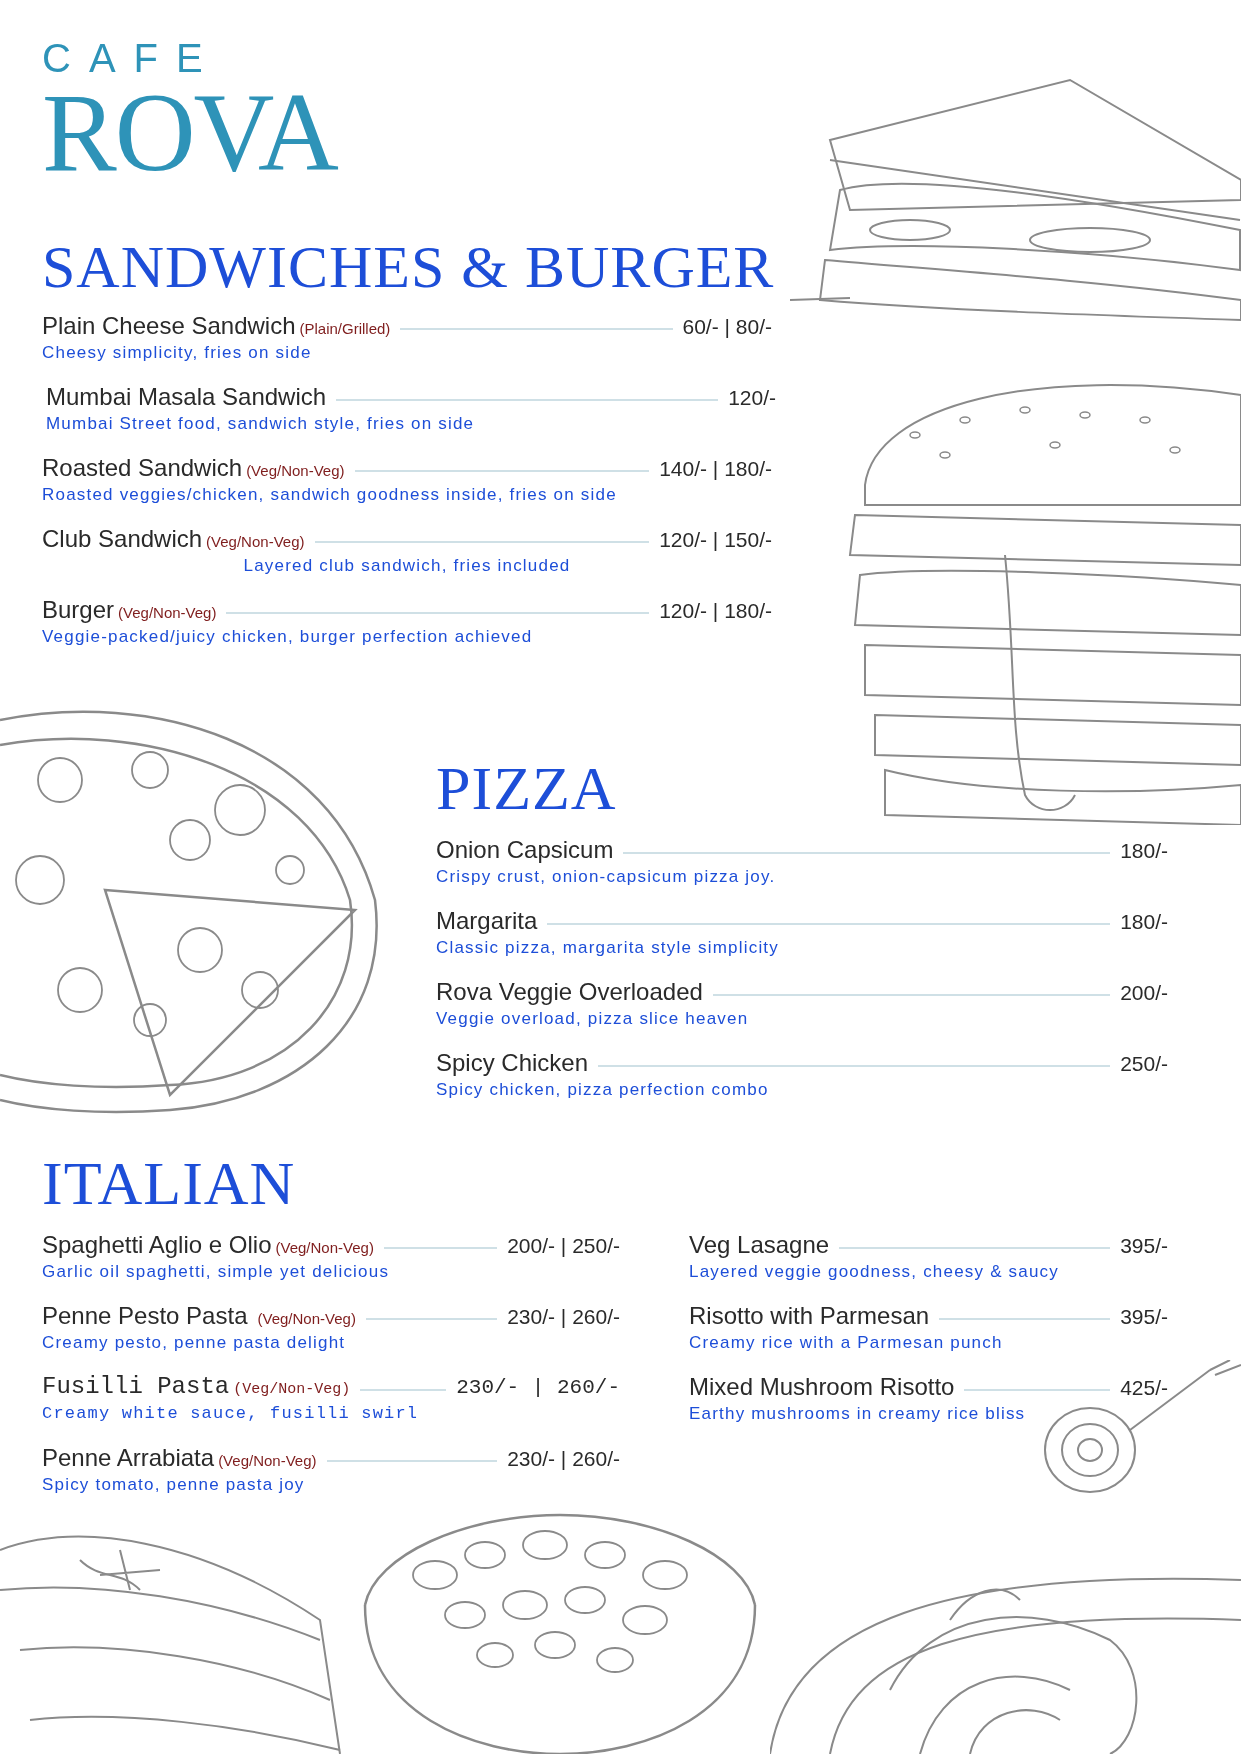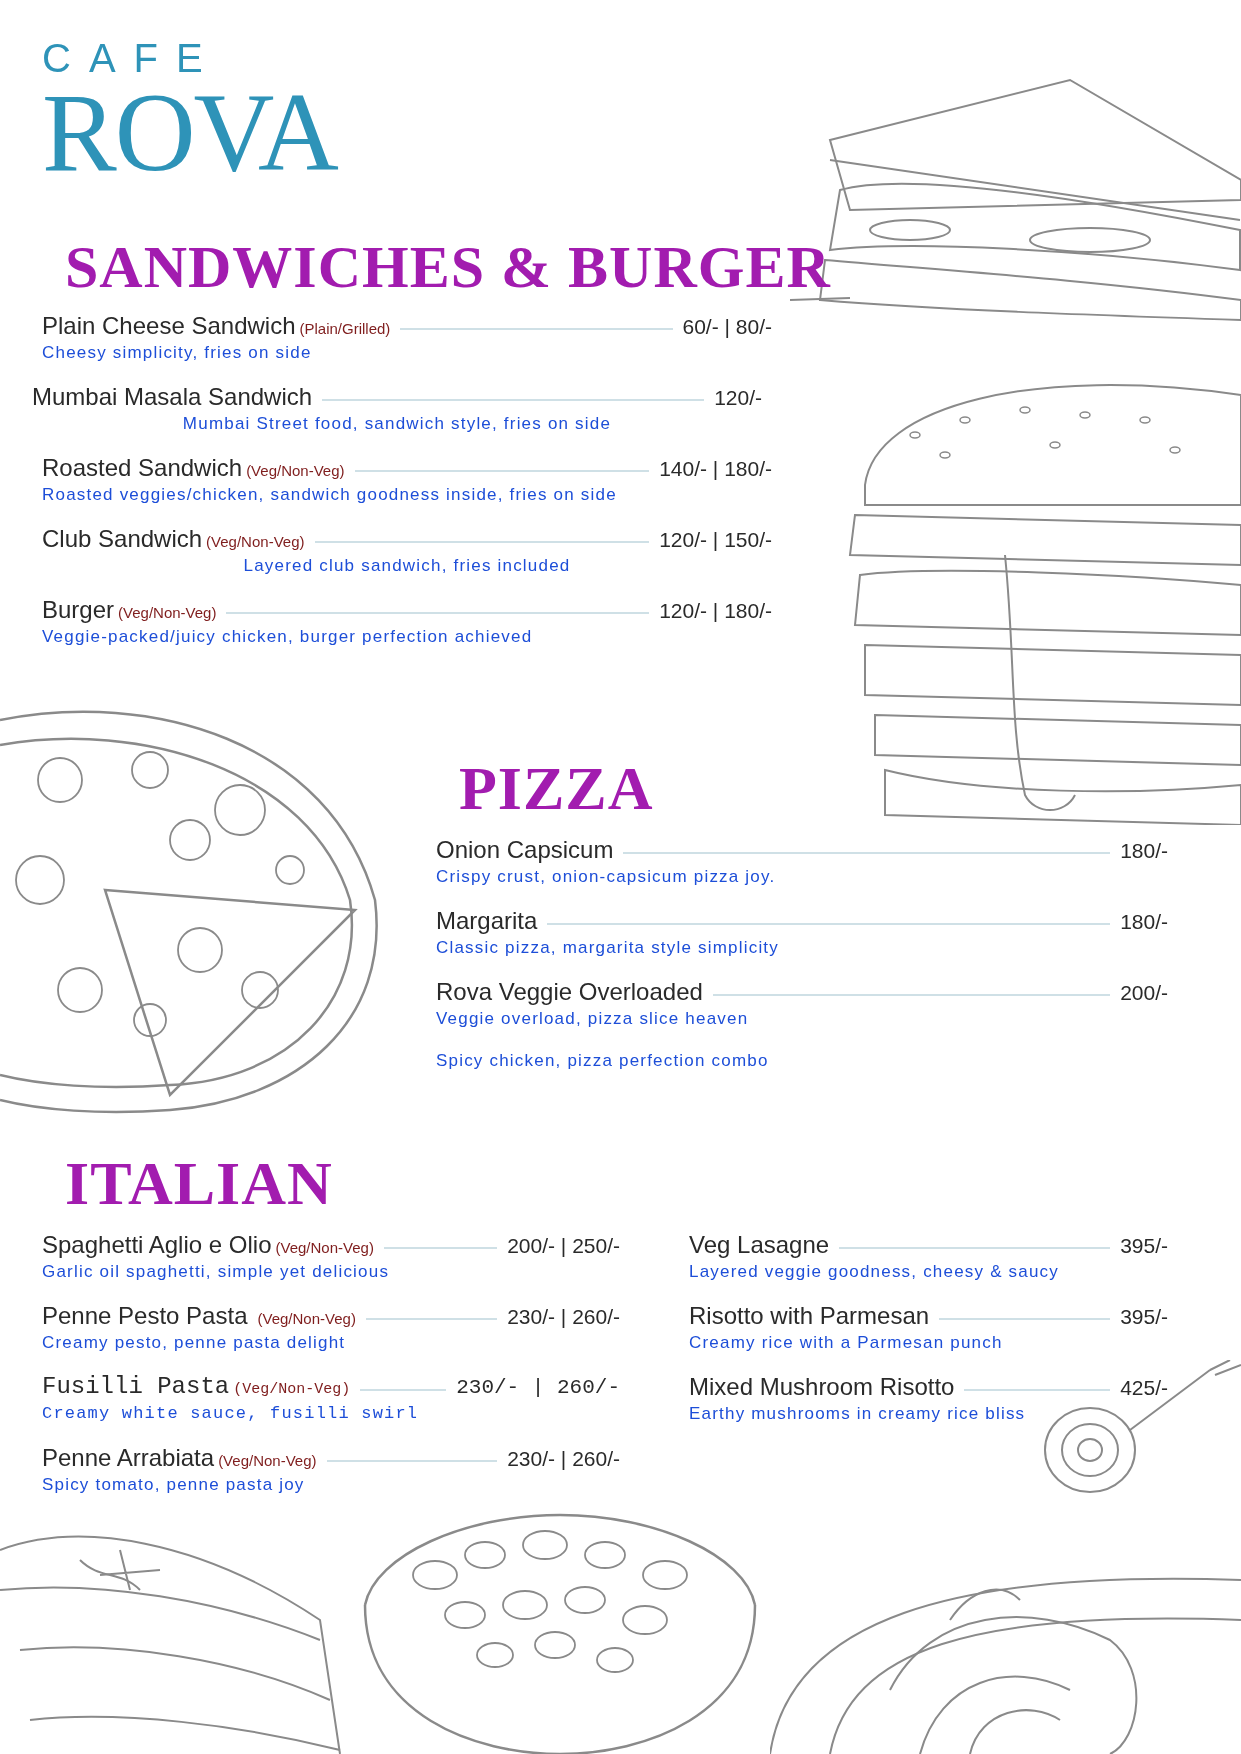--- a/index.html
+++ b/index.html
@@ -3,21 +3,21 @@
 <meta charset="utf-8">
 <style>
   * { margin: 0; padding: 0; box-sizing: border-box; }
   html, body { width: 1241px; height: 1754px; background: #ffffff; overflow: hidden; }
   body { position: relative; font-family: "Liberation Sans", sans-serif; color: #2b2b2b; }
 
   .logo { position: absolute; left: 42px; top: 38px; }
   .logo-cafe { font-family: "Liberation Sans", sans-serif; font-size: 40px; letter-spacing: 18px; color: #2e93b8; font-weight: 400; line-height: 40px; }
   .logo-rova { font-family: "Liberation Serif", serif; font-size: 112px; color: #2e93b8; line-height: 100px; letter-spacing: -2px; margin-top: 4px; }
 
-  .section-title { position: absolute; font-family: "Liberation Serif", serif; color: #a21caf; font-size: 66px; line-height: 66px; letter-spacing: 1px; font-weight: 700; margin-left: 23px; }
+  .section-title { position: absolute; font-family: "Liberation Serif", serif; color: #1d4ed8; font-size: 66px; line-height: 66px; letter-spacing: 1px; font-weight: 400; }
 
   .item { position: absolute; }
   .item-row { display: flex; align-items: baseline; width: 100%; }
   .item-name { font-size: 24px; color: #2a2a2a; white-space: nowrap; line-height: 28px; }
   .item-variant { font-size: 15px; color: #7f1d1d; margin-left: 4px; white-space: nowrap; }
   .leader { flex: 1; height: 2px; background: #cfe0e6; margin: 0 10px; align-self: center; transform: translateY(2px); }
   .item-price { font-size: 21px; color: #2a2a2a; white-space: nowrap; line-height: 28px; }
   .item-desc { font-size: 17px; color: #1d4ed8; letter-spacing: 1.2px; margin-top: 2px; white-space: nowrap; }
 
   .illus { position: absolute; }
@@ -137,21 +137,21 @@
 <div class="item" style="left:42px; top:312px; width:730px;">
   <div class="item-row">
     <span class="item-name">Plain Cheese Sandwich</span>
     <span class="item-variant">(Plain/Grilled)</span>
     <span class="leader"></span>
     <span class="item-price">60/- | 80/-</span>
   </div>
   <div class="item-desc">Cheesy simplicity, fries on side</div>
 </div>
 
-<div class="item" style="left:32px; top:383px; width:730px;text-align:center;">
+<div class="item" style="left:46px; top:383px; width:730px;">
   <div class="item-row">
     <span class="item-name">Mumbai Masala Sandwich</span>
     <span class="leader"></span>
     <span class="item-price">120/-</span>
   </div>
   <div class="item-desc">Mumbai Street food, sandwich style, fries on side</div>
 </div>
 
 <div class="item" style="left:42px; top:454px; width:730px;">
   <div class="item-row">
@@ -206,20 +206,25 @@
 <div class="item" style="left:436px; top:978px; width:732px;">
   <div class="item-row">
     <span class="item-name">Rova Veggie Overloaded</span>
     <span class="leader"></span>
     <span class="item-price">200/-</span>
   </div>
   <div class="item-desc">Veggie overload, pizza slice heaven</div>
 </div>
 
 <div class="item" style="left:436px; top:1049px; width:732px;">
+  <div class="item-row">
+    <span class="item-name">Spicy Chicken</span>
+    <span class="leader"></span>
+    <span class="item-price">250/-</span>
+  </div>
   <div class="item-desc">Spicy chicken, pizza perfection combo</div>
 </div>
 
 <div class="section-title" style="left:42px; top:1150px; font-size:62px;">ITALIAN</div>
 
 <div class="item" style="left:42px; top:1231px; width:578px;">
   <div class="item-row">
     <span class="item-name">Spaghetti Aglio e Olio</span>
     <span class="item-variant">(Veg/Non-Veg)</span>
     <span class="leader"></span>

